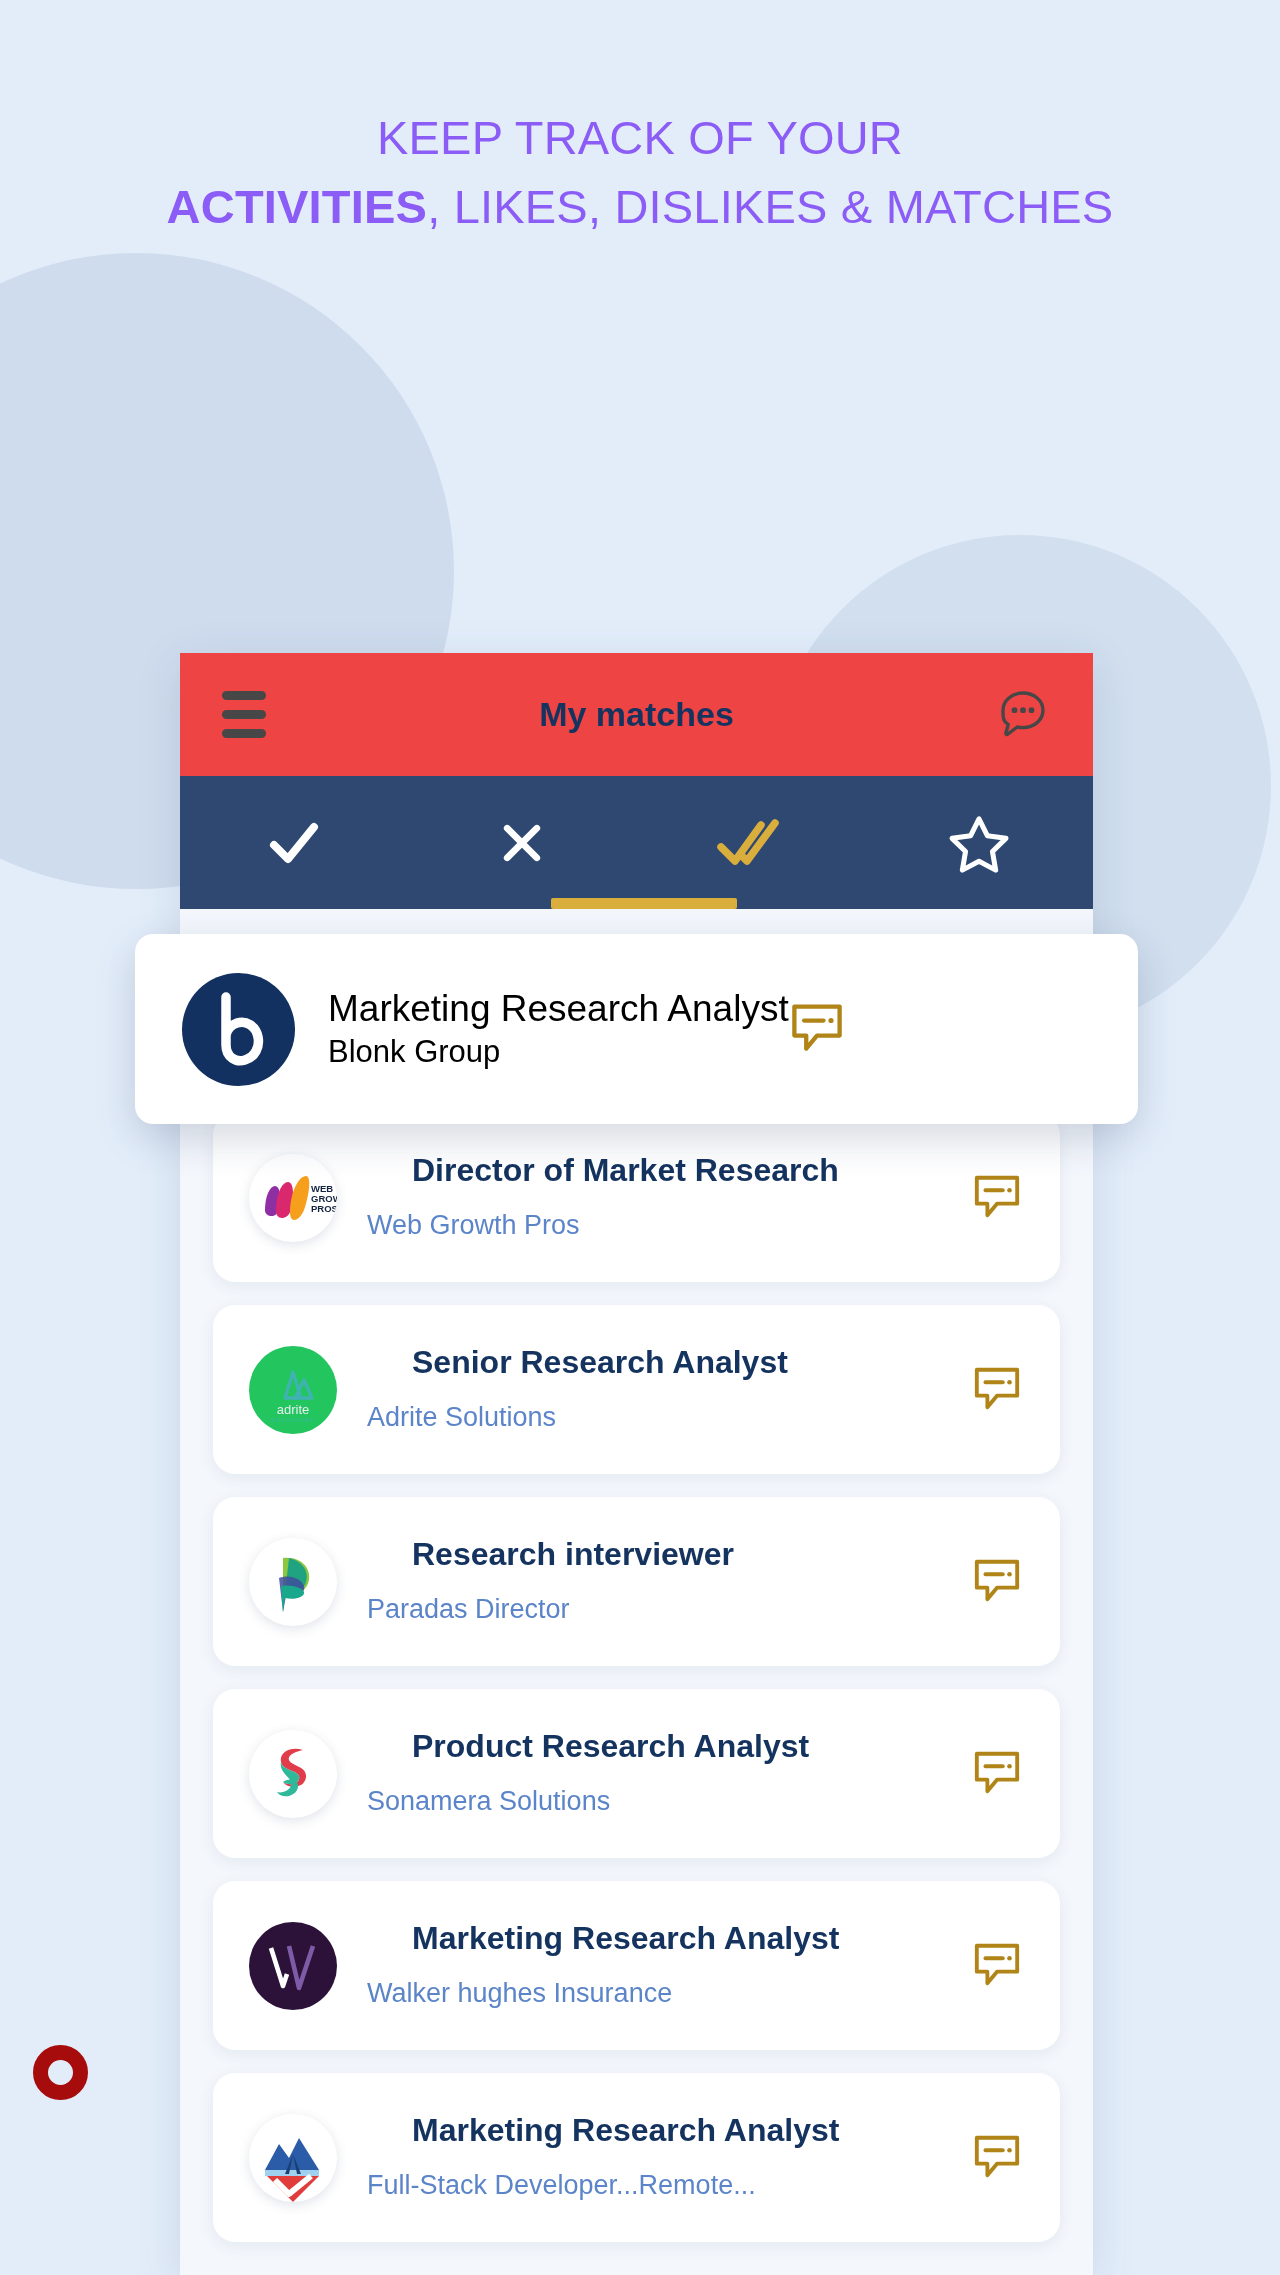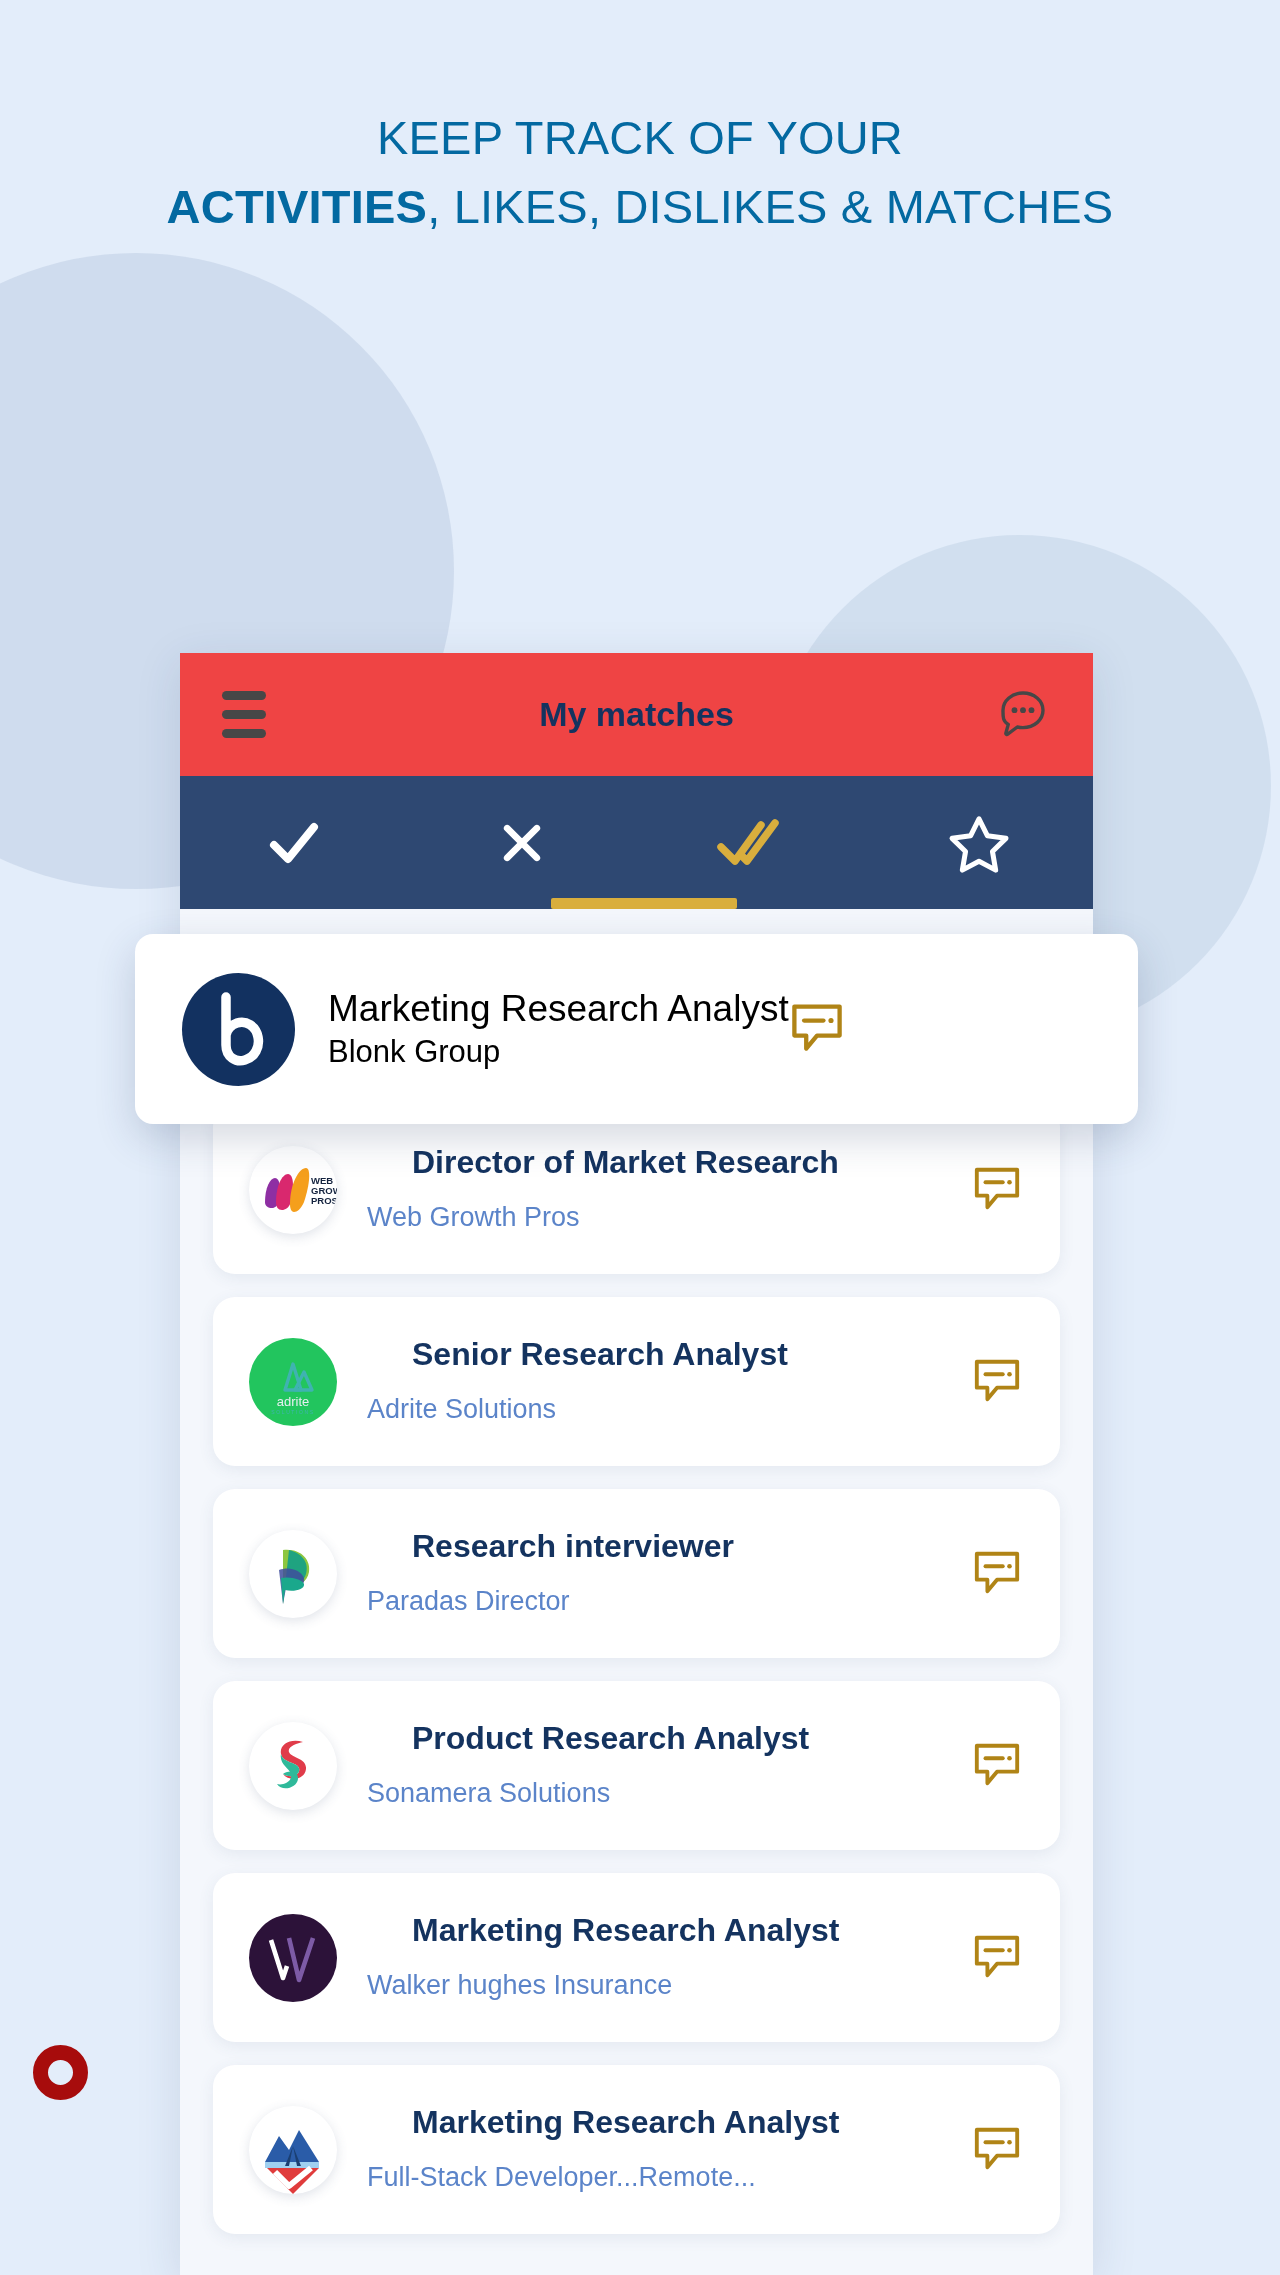--- a/index.html
+++ b/index.html
@@ -14,21 +14,21 @@
 
   
   .blob{ position:absolute; border-radius:50%; background:#c7d6e9; opacity:.72; }
   .blob-left{ left:-182px; top:253px; width:636px; height:636px; }
   .blob-right{ left:769px; top:535px; width:502px; height:502px; opacity:.62; }
 
   
   .headline{
     position:absolute; left:0; right:0; top:104px;
     text-align:center;
-    color:#0369a1;
+    color:#8b5cf6;
     font-size:47px;
     line-height:1.46;
     letter-spacing:.2px;
     font-weight:400;
     z-index:3;
     padding:0 110px;
   }
   .headline b{ font-weight:700; }
 
   
@@ -73,21 +73,21 @@
     cursor:pointer;
   }
   .tab svg{ display:block; }
   .tab-underline{
     position:absolute; bottom:0; height:11px; background:#d9ae3d;
     border-radius:2px;
     left:calc(50% + 7px); width:186px; transform:translateX(-50%);
   }
 
   
-  .list{ padding:8px 33px; }
+  .list{ padding:16px 33px; }
   .card{
     background:#ffffff;
     border-radius:22px;
     height:169px;
     margin-top:23px;
     display:flex; align-items:center;
     padding:0 38px 0 36px;
     box-shadow:0 4px 16px rgba(60,80,120,.085);
   }
   .card .avatar{ flex:0 0 auto; margin-right:30px; }

